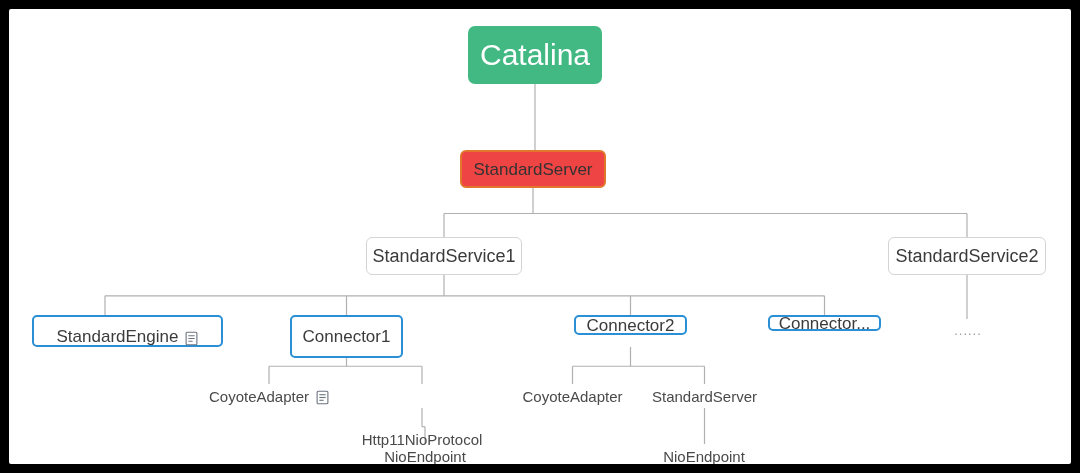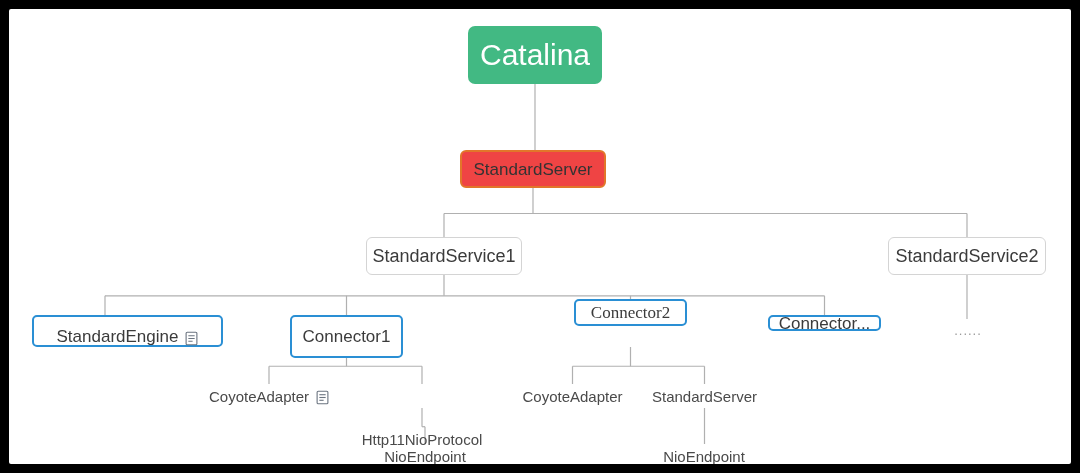--- a/index.html
+++ b/index.html
@@ -151,21 +151,21 @@
               <rect x="1.2" y="1.2" width="11.6" height="13.6" rx="1.2" fill="#ffffff" stroke="#6b7480" stroke-width="1.2"></rect>
               <line x1="3.6" y1="5" x2="10.4" y2="5" stroke="#6b7480" stroke-width="1.2"></line>
               <line x1="3.6" y1="8" x2="10.4" y2="8" stroke="#6b7480" stroke-width="1.2"></line>
               <line x1="3.6" y1="11" x2="8.2" y2="11" stroke="#6b7480" stroke-width="1.2"></line>
             </svg>
           </span>
         </div>
         <div class="node node-blue" style="left: 281px; top: 306px; width: 113px; height: 43px;">
           <span class="node-label">Connector1</span>
         </div>
-        <div class="node node-blue" style="left: 565px; top: 290px; width: 113px; height: 27px; font-family: Liberation Serif, serif;">
+        <div class="node node-blue" style="left: 565px; top: 306px; width: 113px; height: 20px;">
           <span class="node-label">Connector2</span>
         </div>
         <div class="node node-blue" style="left: 759px; top: 306px; width: 113px; height: 16px;">
           <span class="node-label">Connector...</span>
         </div>
         <div class="node node-plain node-ellipsis" style="left: 937px; top: 310px; width: 44px; height: 22px;">
           <span class="node-label">......</span>
         </div>
         <div class="node node-plain" style="left: 186px; top: 375px; width: 148px; height: 24px;">
           <span class="node-label">CoyoteAdapter</span>

